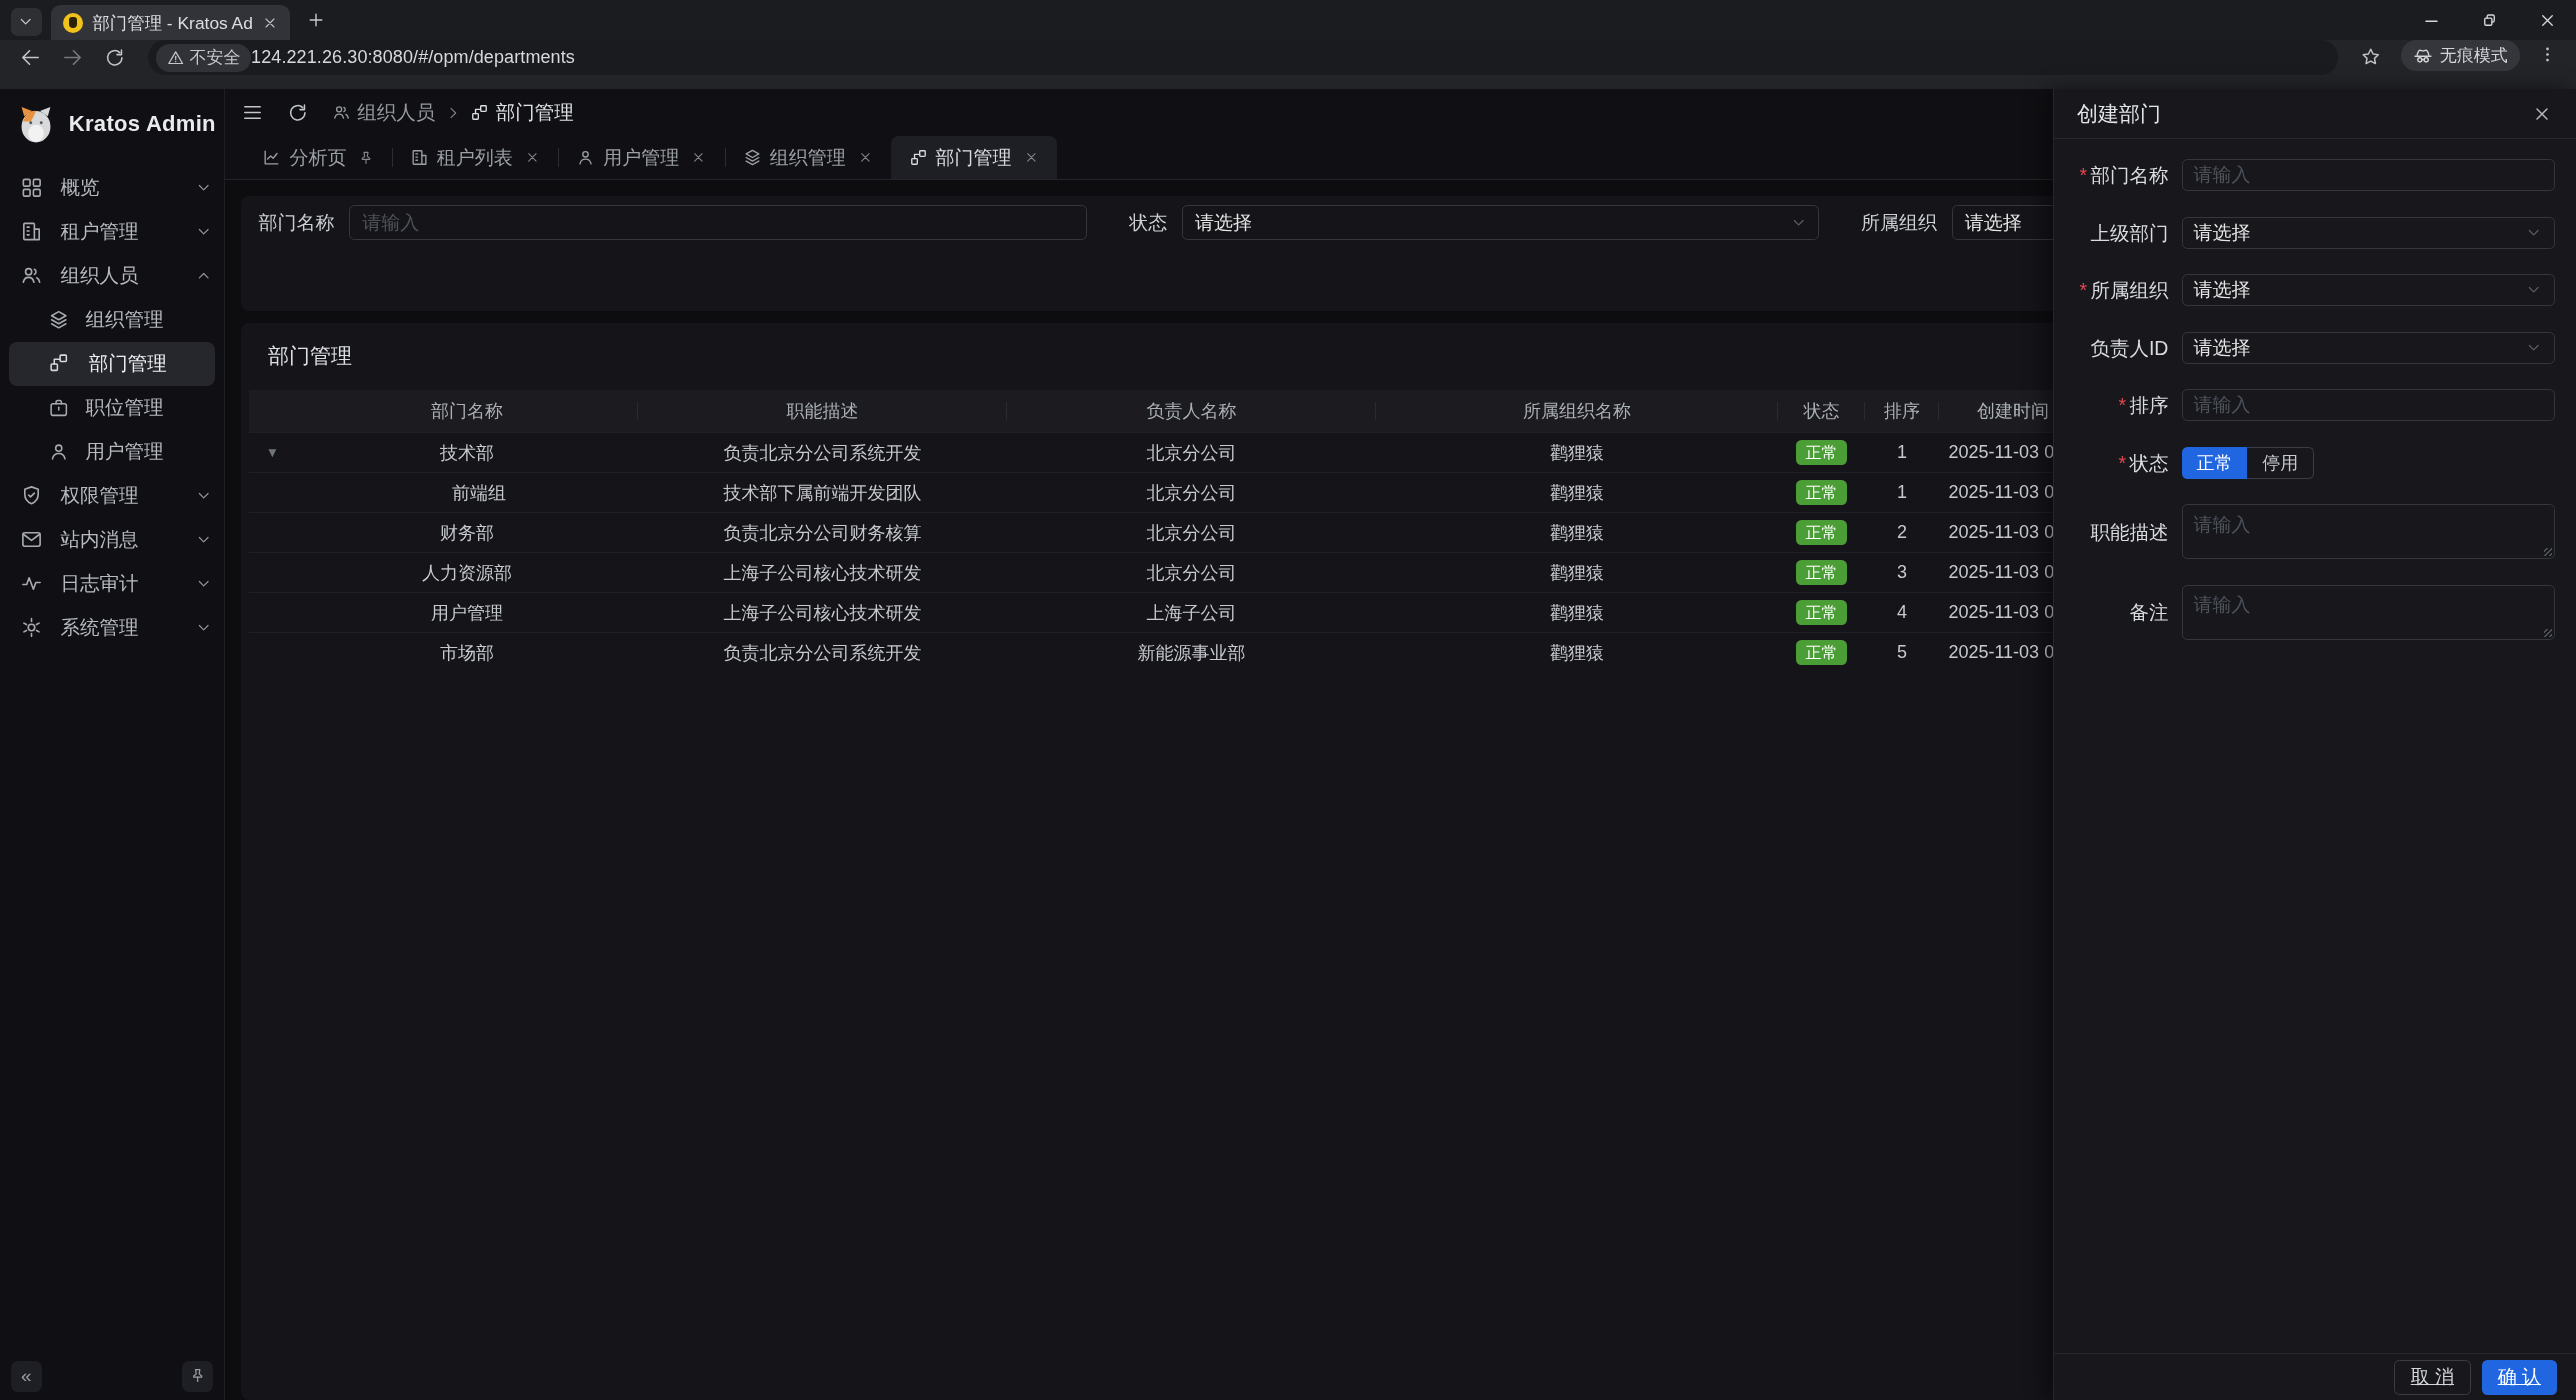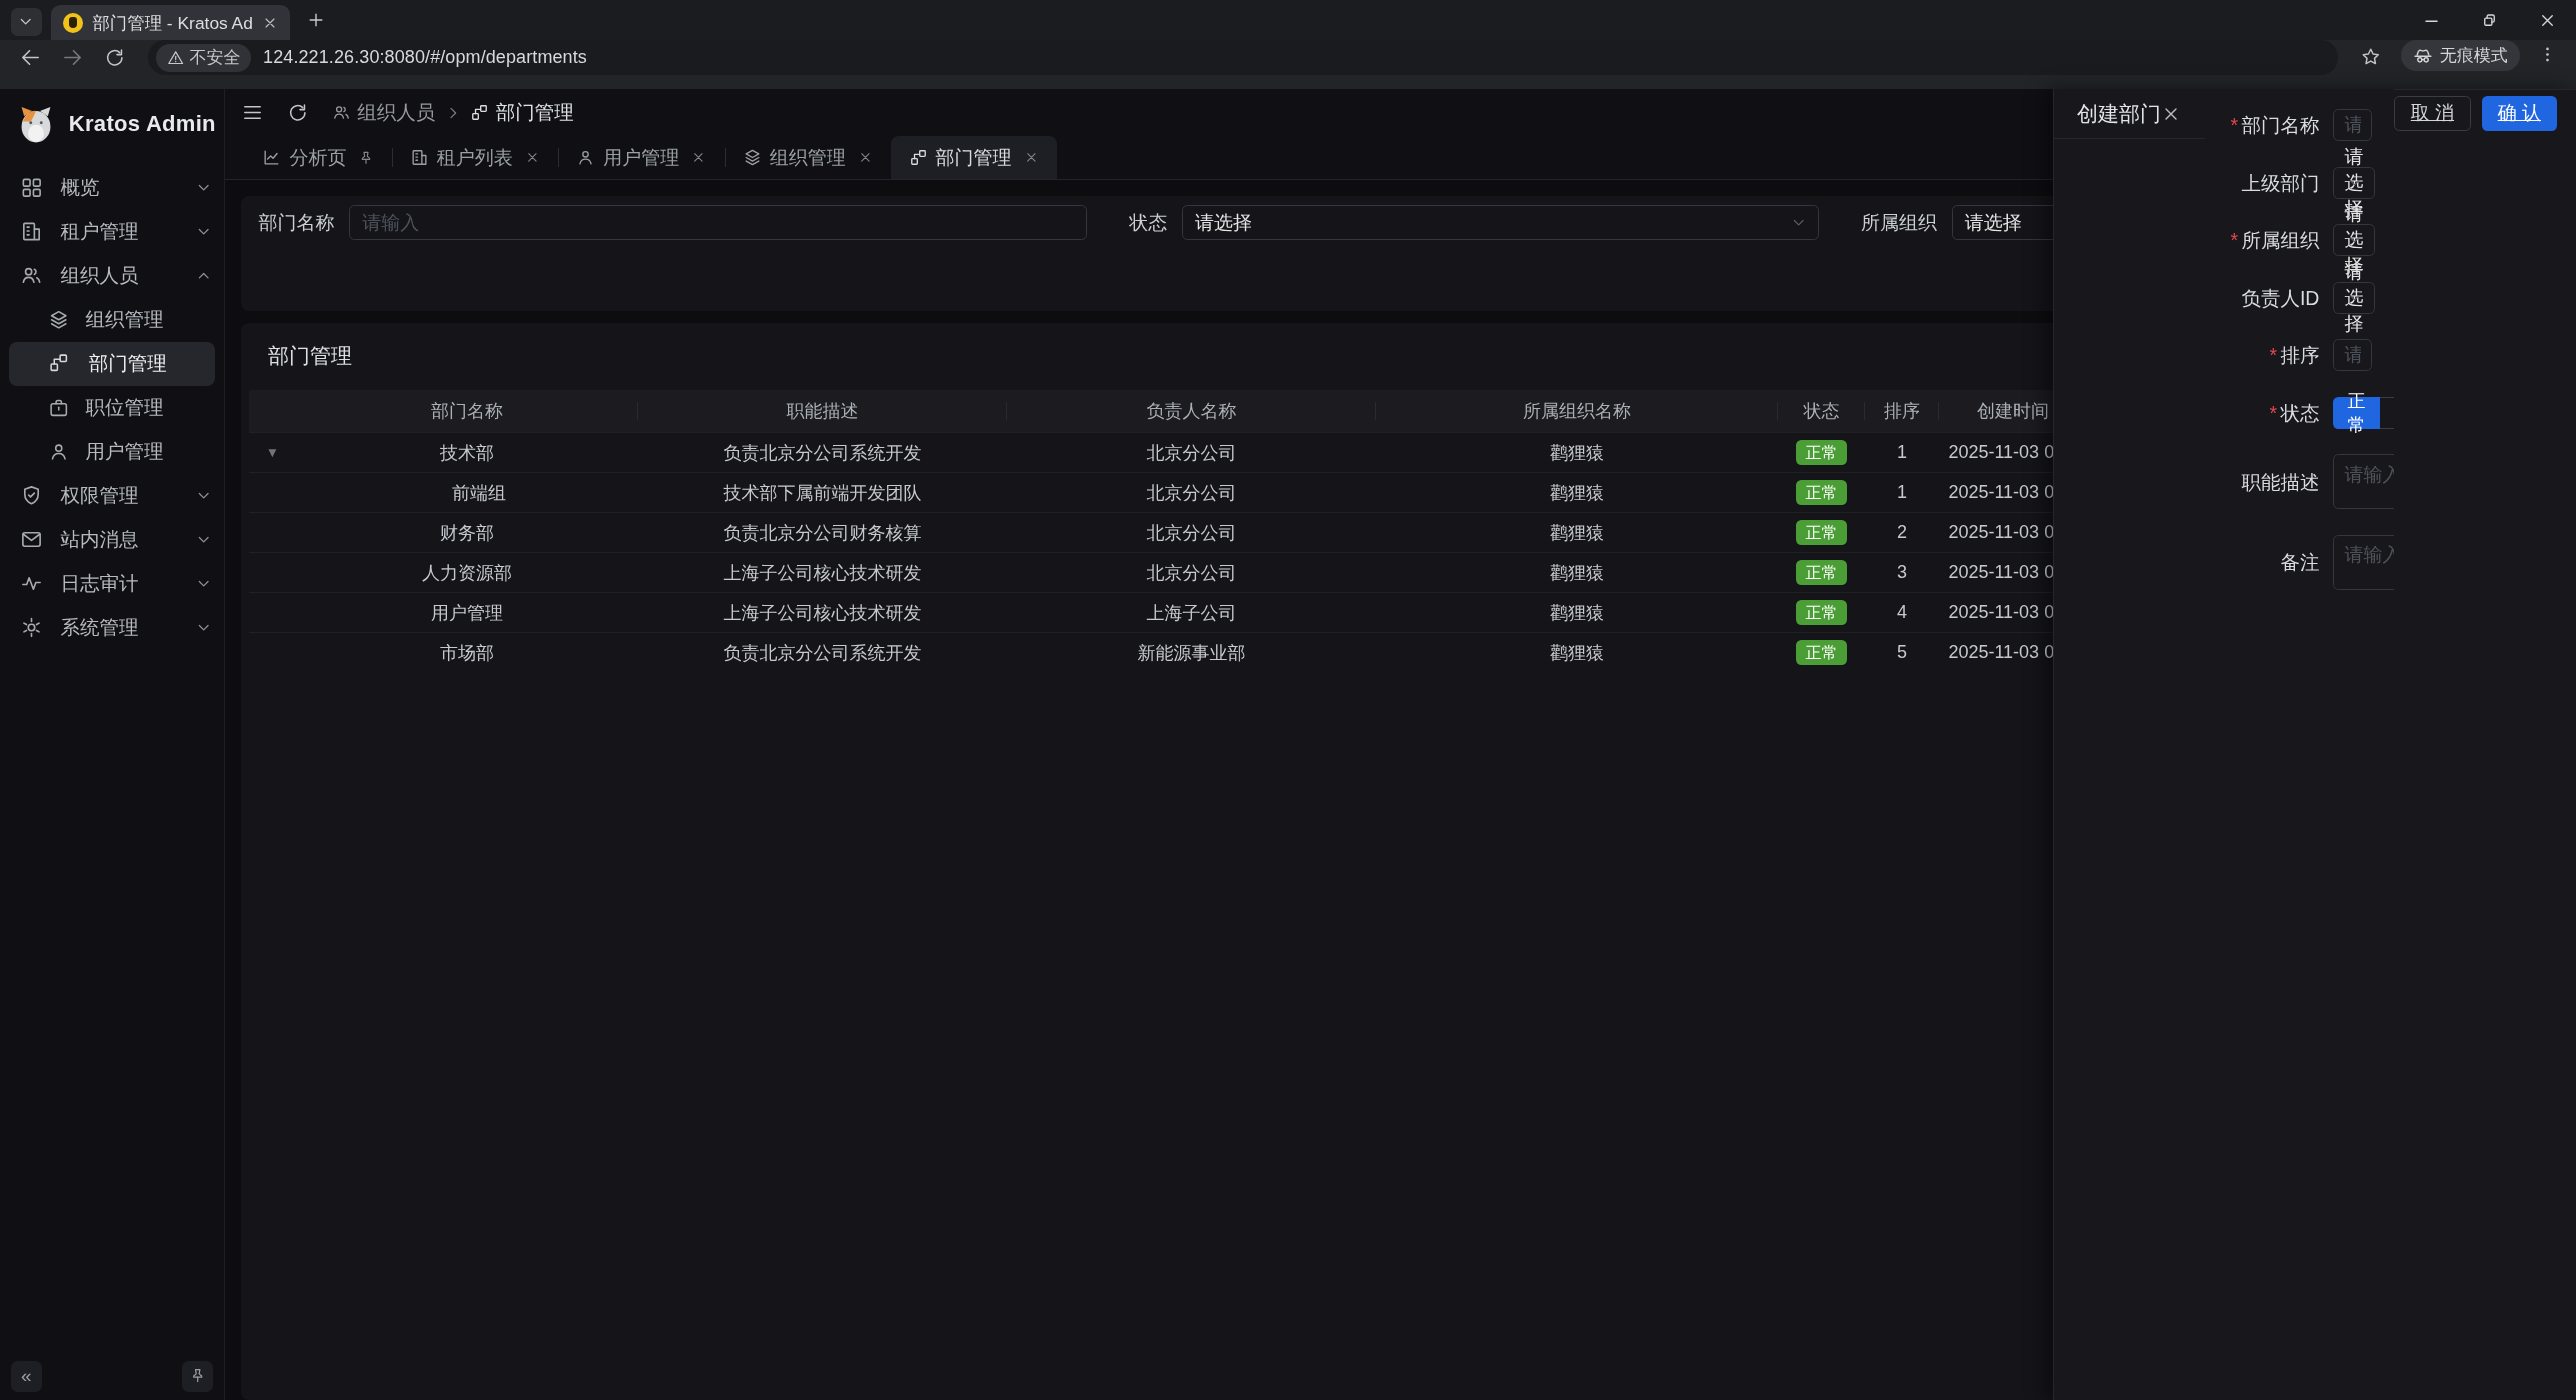--- a/index.html
+++ b/index.html
@@ -22,21 +22,21 @@
   .newtab { margin:0 0 5.4px 10.7px; width:29.5px; height:29.5px; color:#c8cacd; display:flex; align-items:center; justify-content:center; }
   .win-controls { position:absolute; right:9.4px; top:0; height:40px; display:flex; align-items:center; gap:20px; color:#d6d8da; }
   .winbtn { width:38px; height:32px; display:flex; align-items:center; justify-content:center; }
 
   .chrome-toolbar { height:49px; background:#232428; display:flex; align-items:flex-start; padding:0 13.4px; gap:6.7px; }
   .navbtn { width:35px; height:35px; display:flex; align-items:center; justify-content:center; color:#c3c6c9; border-radius:50%; }
   .navbtn.dim { color:#76797d; }
   .urlbar { flex:1; height:35px; margin:0 9.4px; background:#1a1b1e; border-radius:17.4px; display:flex; align-items:center; padding:0 5.4px; }
   .sec-chip { height:28px; margin-left:2.7px; background:#313237; border-radius:14px; display:flex; align-items:center;
     gap:5.4px; padding:0 10.7px; color:#c6c9cc; font-size:17px; }
-  .url-text { margin-left:12px; color:#d7d9dc; font-size:18px; letter-spacing:0.1px; }
+  .url-text { color:#d7d9dc; font-size:18px; letter-spacing:0.1px; }
   .star-btn { width:34px; height:34px; display:flex; align-items:center; justify-content:center; color:#bfc2c6; }
   .incog-chip { height:31px; background:#35363b; border-radius:15.4px; display:flex; align-items:center; gap:6.7px;
     padding:0 12px; color:#d3d5d8; font-size:17px; margin:0 6.7px; }
   .dots-btn { width:29.5px; height:29.5px; display:flex; align-items:center; justify-content:center; color:#c3c6c9; }
 
   
   .app { position:absolute; left:0; top:89px; right:0; bottom:0; display:flex; background:#101014; }
 
   
   .sidebar { width:225px; flex:none; background:#101014; border-right:0.7px solid #1e1e24; position:relative; }
@@ -93,21 +93,21 @@
   .tc.created { justify-content:flex-start; padding-left:9.4px; }
   .trow.head .tc.created { padding-left:38px; }
   .trow.head .tc::after { content:''; position:absolute; right:0; top:12px; bottom:12px; width:0.7px; background:#2a2a31; }
   .trow.head .tc:first-child::after, .trow.head .tc:last-child::after { display:none; }
   .caret { color:#70757b; font-size:13.4px; }
   .indent { transform:translateX(12px); }
   .badge { display:inline-block; background:#4b9e36; color:#fff; font-size:16px; padding:3.4px 9.4px; border-radius:5.4px; line-height:1.2; }
 
   
   .drawer { position:absolute; top:89px; right:0; bottom:0; width:523px; background:#17171c; border-left:0.7px solid #26262c;
-    box-shadow:-6.7px 0 20px rgba(0,0,0,.45); display:flex; flex-direction:row; }
+    box-shadow:-6.7px 0 20px rgba(0,0,0,.45); display:flex; flex-direction:column; }
   .drawer-header { height:50px; flex:none; display:flex; align-items:center; justify-content:space-between; padding:0 24px 0 23px; border-bottom:0.7px solid #26262c; }
   .drawer-title { color:#e2e5e8; font-size:21px; font-weight:500; }
   .drawer-close { color:#b8bcc1; width:20px; height:20px; }
   .drawer-body { flex:1; padding:20px 21.5px 0 13.4px; overflow:hidden; }
   .drow { display:flex; margin-bottom:25.5px; }
   .dlabel { width:101px; flex:none; text-align:right; margin-right:13.4px; color:#d9dce0; font-size:19.5px; line-height:32px; white-space:nowrap; }
   .dlabel.req::before { content:'*'; color:#e2494f; margin-right:3.4px; font-size:19.5px; }
   .dctl { flex:1; height:32px; border:0.7px solid #34373d; border-radius:5.4px; display:flex; align-items:center; padding:0 10.7px; position:relative; }
   .dctl input { background:transparent; border:none; outline:none; width:100%; color:#d8dadd; font-size:19px;
     font-family:"Liberation Sans","DejaVu Sans",sans-serif; }

